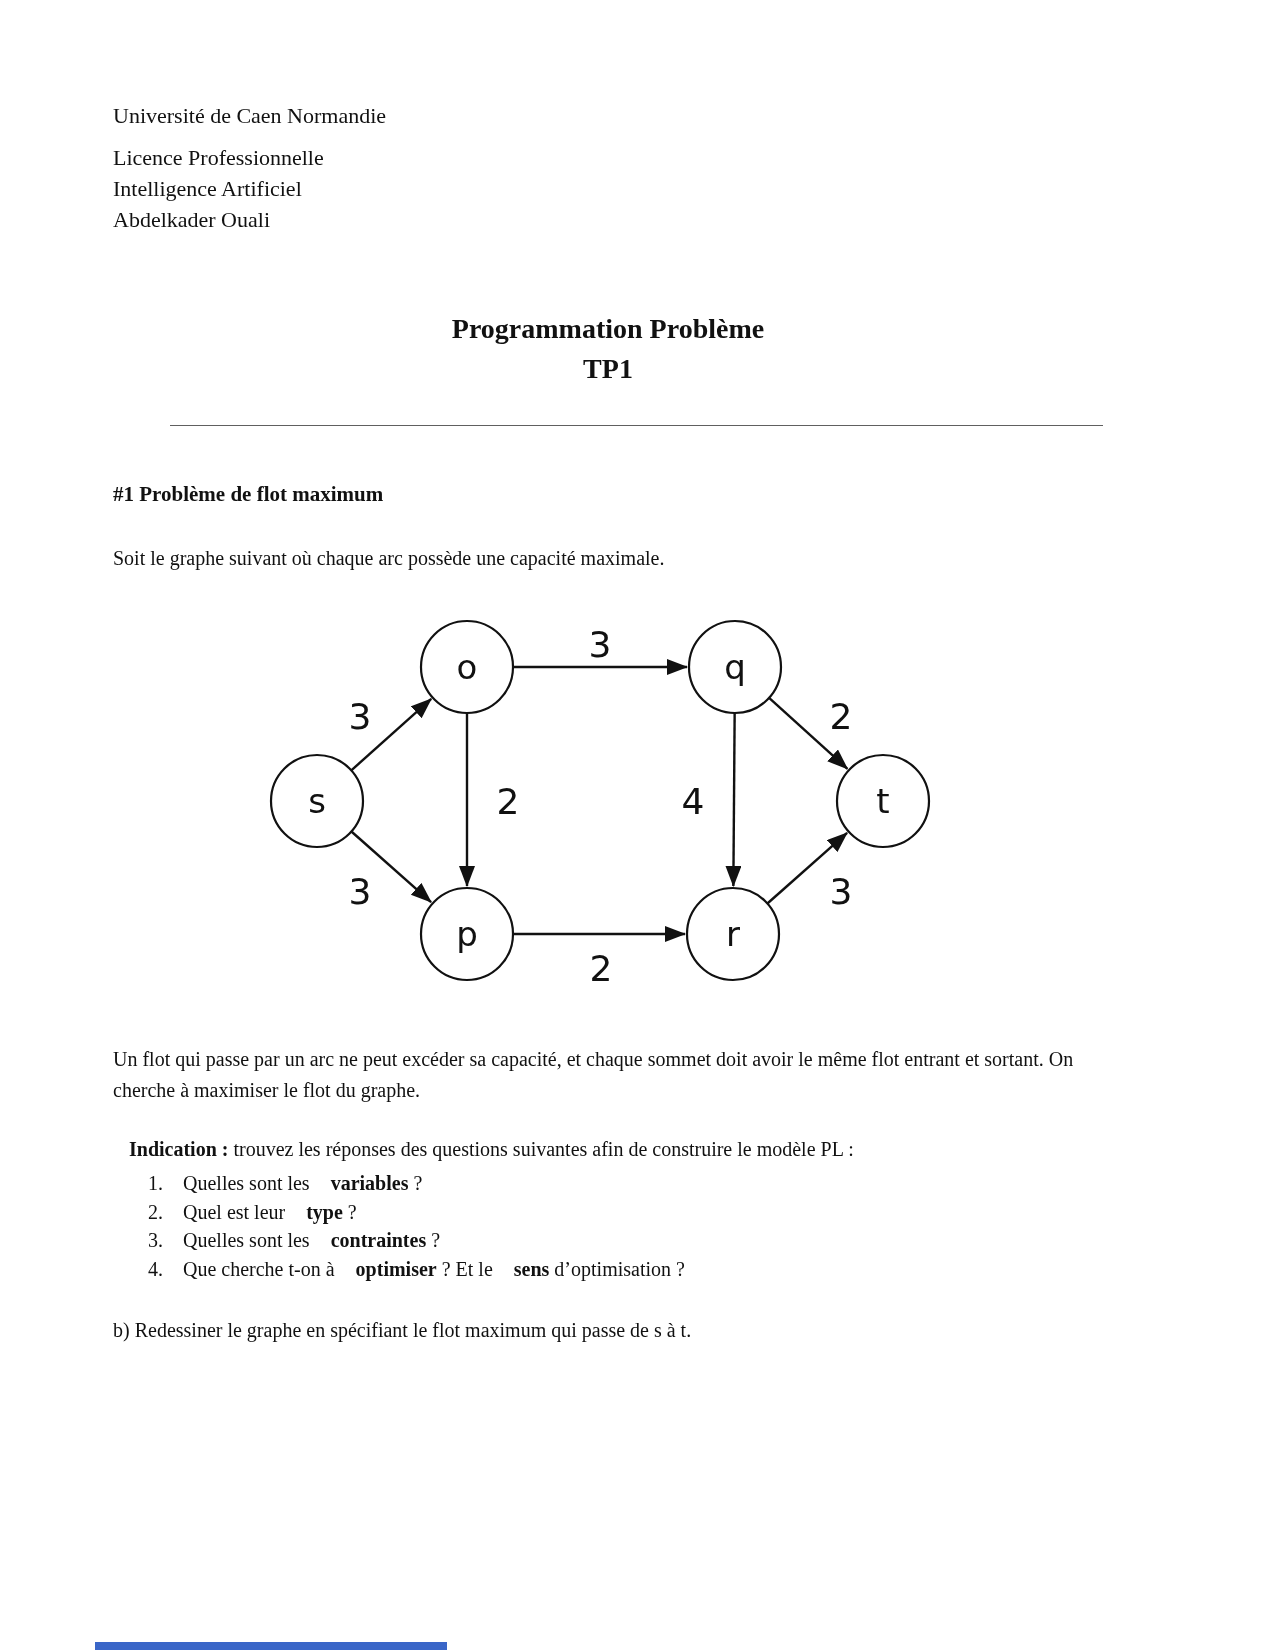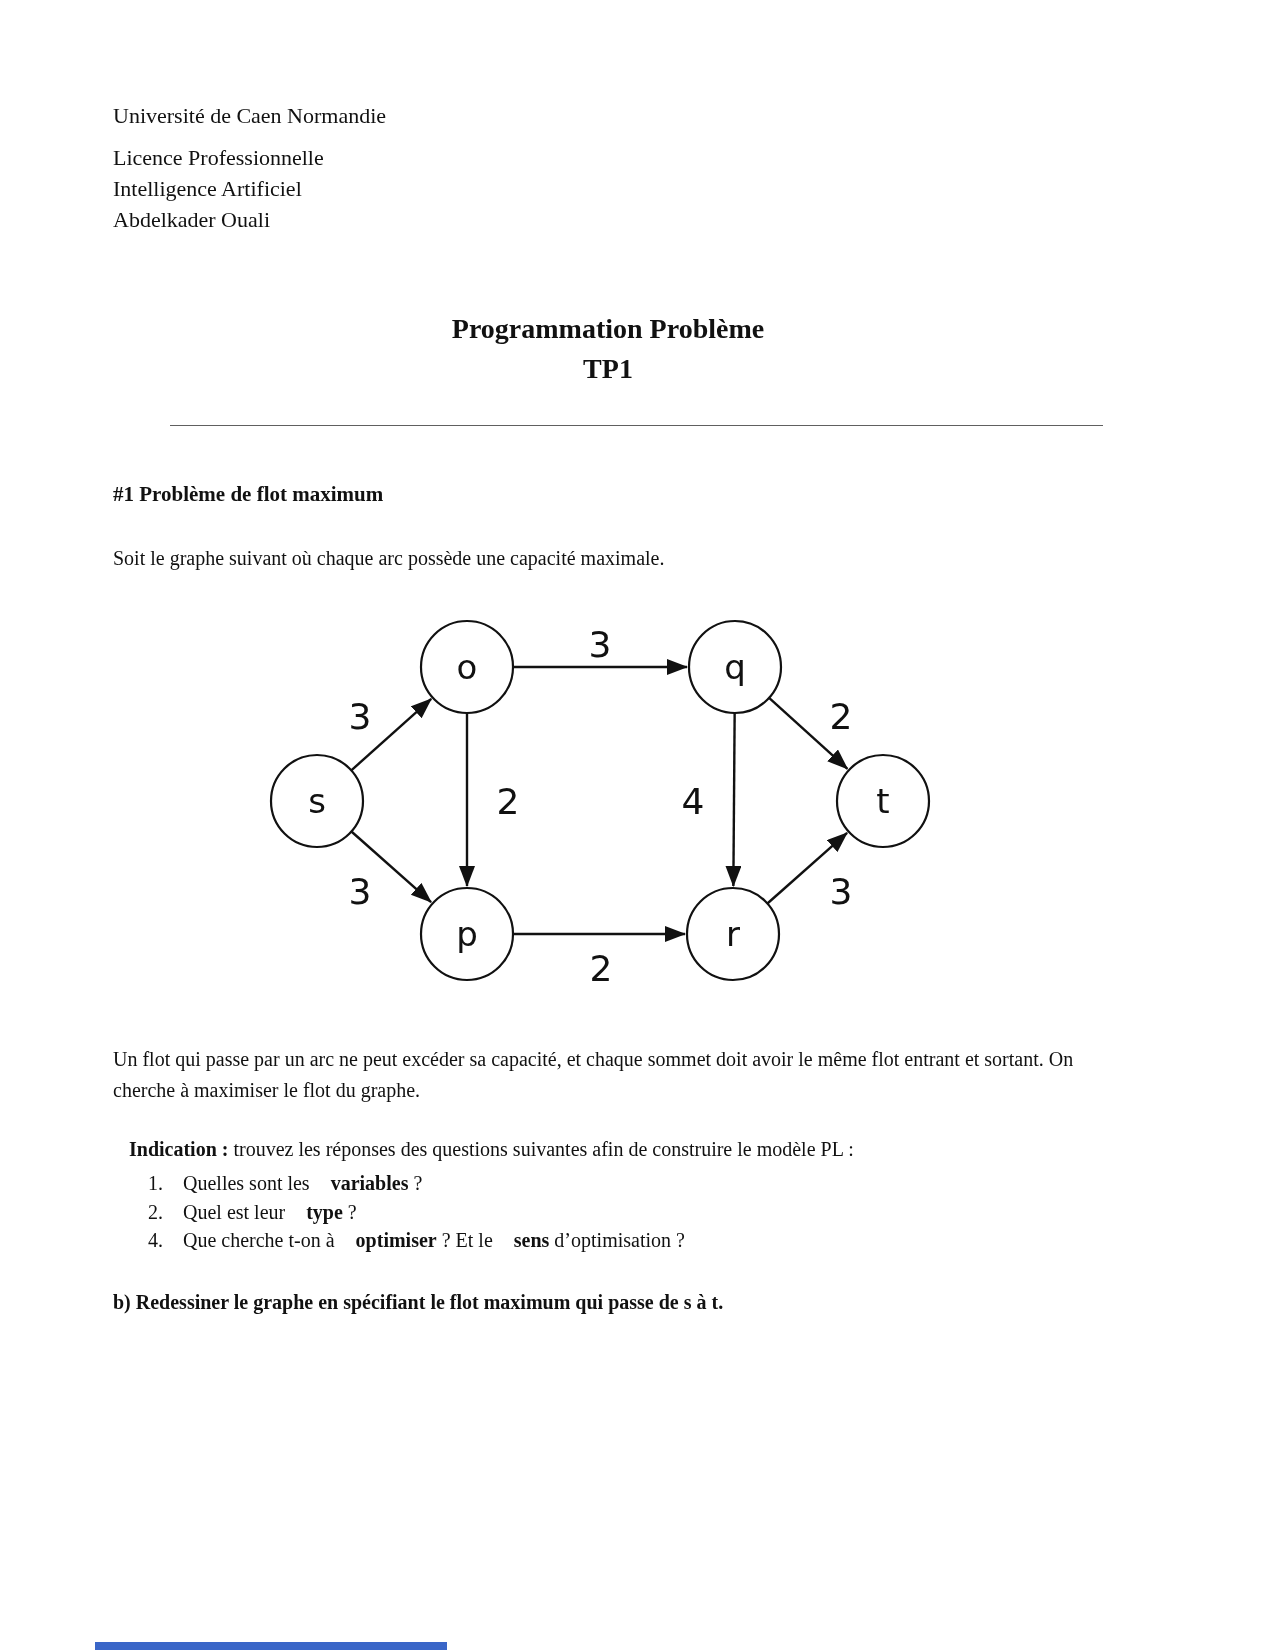--- a/index.html
+++ b/index.html
@@ -21,21 +21,21 @@
   .section-heading { font-size:21px; font-weight:bold; margin:56px 0 0 0; }
   .para { font-size:20px; line-height:31px; margin:0; }
   .intro { margin-top:36px; }
   .graph-wrap { margin:20px 0 0 150px; }
   .flow-para { margin-top:36px; }
   .para-a { margin-top:26px; }
   .indication { margin-top:28px; }
   ol.questions { list-style:none; margin:4px 0 0 0; padding:0 0 0 35px; font-size:20px; line-height:28.5px; }
   ol.questions li { margin:0; }
   .q-num { display:inline-block; width:35px; }
-  .item-b { margin-top:32px;font-weight:bold; }
+  .item-b { margin-top:32px; }
   .blue-bar { position:absolute; left:95px; bottom:0; width:352px; height:8px; background:#3A66C8; }
 
   
   .node { fill:#ffffff; stroke:#111; stroke-width:2.2px; }
   .edge { stroke:#111; stroke-width:2.4px; }
   .node-label {
     font-family:"DejaVu Sans", sans-serif; font-size:34px;
     text-anchor:middle; dominant-baseline:central; fill:#111;
   }
   .edge-label {
@@ -110,20 +110,21 @@
   </div>
 
   <p class="para flow-para">Un flot qui passe par un arc ne peut excéder sa capacité, et chaque sommet doit avoir le même flot entrant et sortant. On cherche à maximiser le flot du graphe.</p>
 
 
   <p class="para indication"><strong>Indication :</strong><span> trouvez les réponses des questions suivantes afin de construire le modèle PL :</span></p>
 
   <ol class="questions">
     <li><span class="q-num">1.</span><span>Quelles sont les </span><strong>variables</strong><span> ?</span></li>
     <li><span class="q-num">2.</span><span>Quel est leur </span><strong>type</strong><span> ?</span></li>
+    <li><span class="q-num">3.</span><span>Quelles sont les </span><strong>contraintes</strong><span> ?</span></li>
     <li><span class="q-num">4.</span><span>Que cherche t-on à </span><strong>optimiser</strong><span> ? Et le </span><strong>sens</strong><span> d’optimisation ?</span></li>
   </ol>
 
   <p class="para item-b">b) Redessiner le graphe en spécifiant le flot maximum qui passe de s à t.</p>
 
   <div class="blue-bar" style="background: rgb(58, 102, 200);"></div>
 
 </div>
 
 </body></html>

